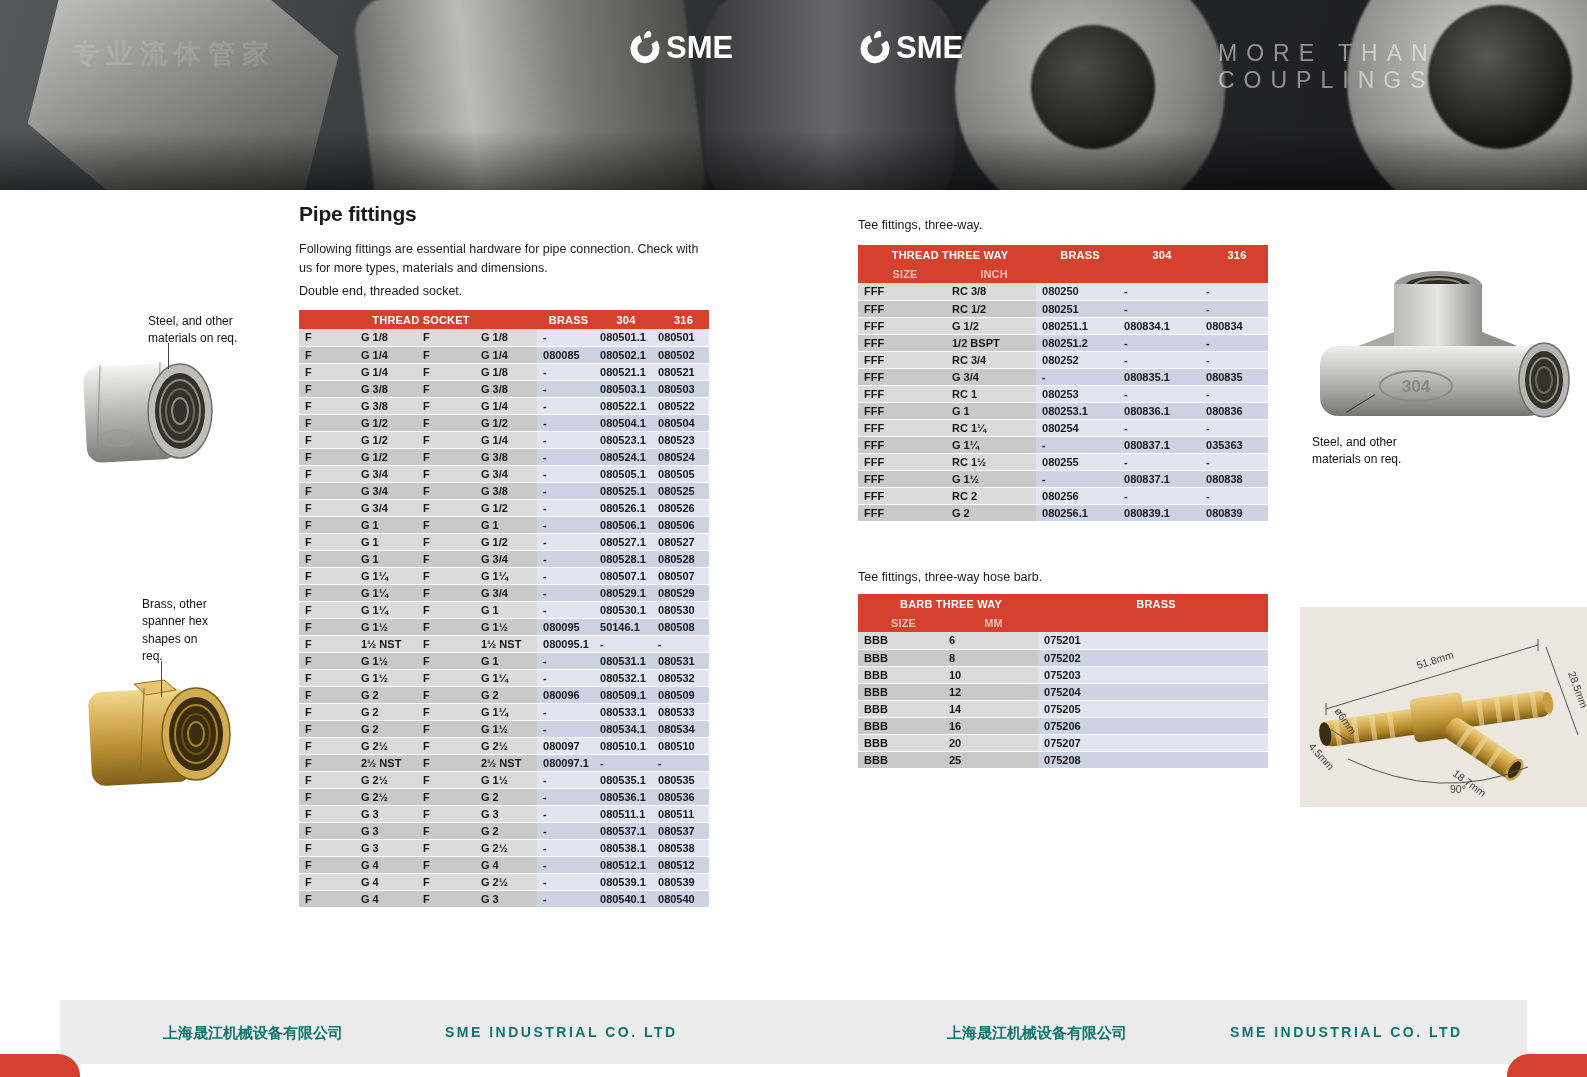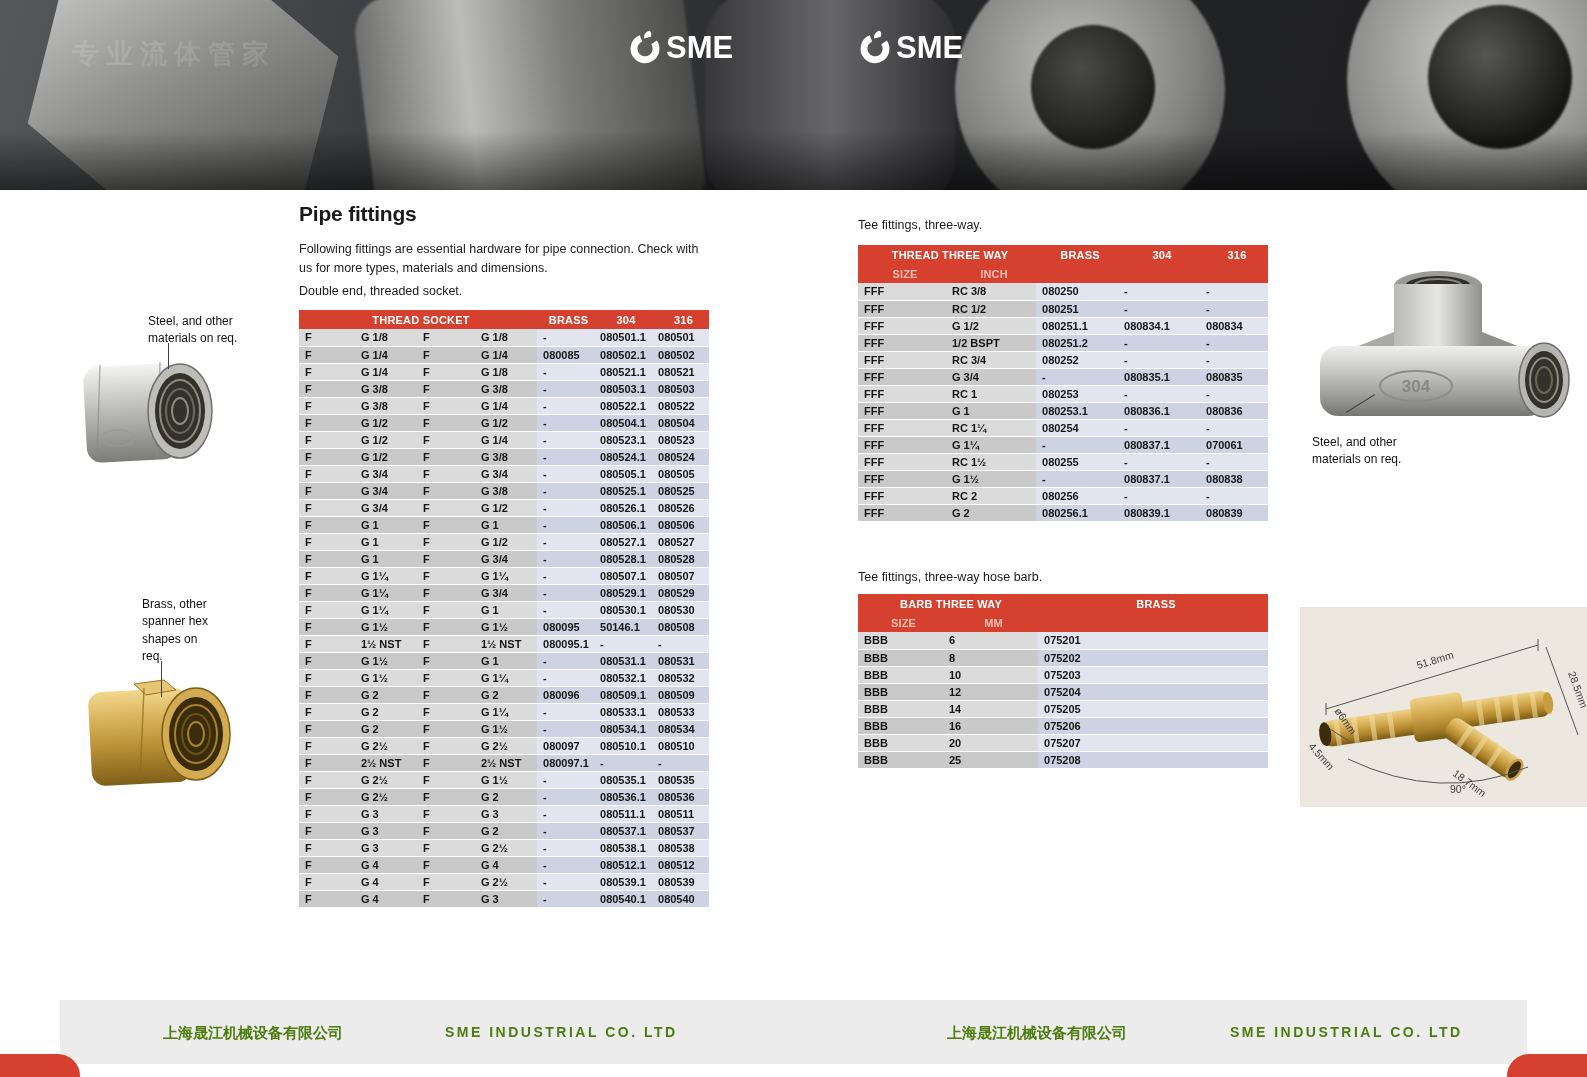--- a/index.html
+++ b/index.html
@@ -75,21 +75,21 @@
   table.cat tr.dark  td.g{background:var(--row-gray-dark);}
   table.cat tr.light td.p{background:var(--row-blue-light);}
   table.cat tr.dark  td.p{background:var(--row-blue-dark);}
 
   
   .footer-bar{position:absolute;left:60px;top:1000px;width:1467px;height:64px;background:var(--footer-gray);}
   .page-tab{position:absolute;top:1054px;width:80px;height:71px;background:var(--accent-red);
     color:#fff;font-size:16px;display:flex;align-items:center;justify-content:center;z-index:4;}
   .tab-left{left:0;border-radius:0 22px 22px 0;}
   .tab-right{left:1507px;border-radius:22px 0 0 22px;}
-  .footer-text{position:absolute;top:1024px;font-size:14px;font-weight:700;color:#4d7c0f;white-space:nowrap;}
+  .footer-text{position:absolute;top:1024px;font-size:14px;font-weight:700;color:#0f766e;white-space:nowrap;}
   .ft-zh1{left:163px;font-size:15px;}
   .ft-en1{left:445px;letter-spacing:2.5px;}
   .ft-zh2{left:947px;font-size:15px;}
   .ft-en2{left:1230px;letter-spacing:2.5px;}
 
   
   .imgbox{position:absolute;}
   .img-steel-socket{left:80px;top:343px;}
   .img-brass-socket{left:86px;top:670px;}
   .img-steel-tee{left:1298px;top:268px;}
@@ -116,20 +116,21 @@
       <span class="logo-text">SME</span>
     </div>
     <div class="logo logo-2">
       <svg width="34" height="34" viewBox="0 0 40 40">
         <circle cx="20" cy="22" r="13" fill="none" stroke="#fff" stroke-width="8" stroke-dasharray="64 18" transform="rotate(-35 20 22)"></circle>
         <path d="M25 1c-4 1-7 5-6 9l8-2c1-4-0-6-2-7z" fill="#fff"></path>
       </svg>
       <span class="logo-text">SME</span>
     </div>
 
+    <div class="tagline">MORE THAN COUPLINGS</div>
   </div>
 
   <h1 class="page-title">Pipe fittings</h1>
   <p class="intro">Following fittings are essential hardware for pipe connection. Check with us for more types, materials and dimensions.</p>
   <div class="section-label lbl-socket">Double end, threaded socket.</div>
 
   <div class="caption cap-steel-socket">Steel, and other
 materials on req.</div>
   <div class="pointer ptr-steel"></div>
   <div class="caption cap-brass-socket">Brass, other
@@ -593,21 +594,21 @@
           <td class="g">RC 1¼</td>
           <td class="p">080254</td>
           <td class="p">-</td>
           <td class="p">-</td>
         </tr>
         <tr class="dark">
           <td class="g">FFF</td>
           <td class="g">G 1¼</td>
           <td class="p">-</td>
           <td class="p">080837.1</td>
-          <td class="p">070061</td>
+          <td class="p">035363</td>
         </tr>
         <tr class="light">
           <td class="g">FFF</td>
           <td class="g">RC 1½</td>
           <td class="p">080255</td>
           <td class="p">-</td>
           <td class="p">-</td>
         </tr>
         <tr class="dark">
           <td class="g">FFF</td>

